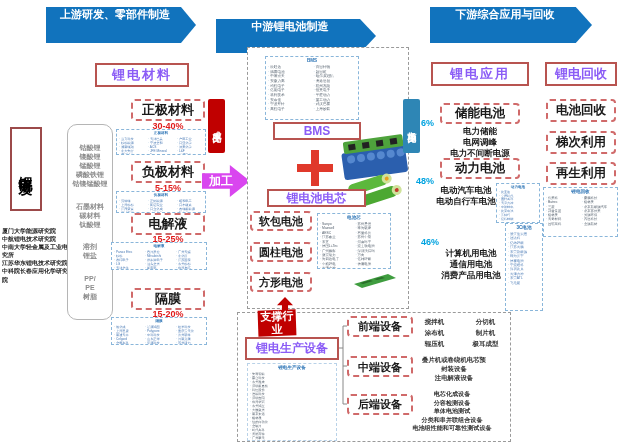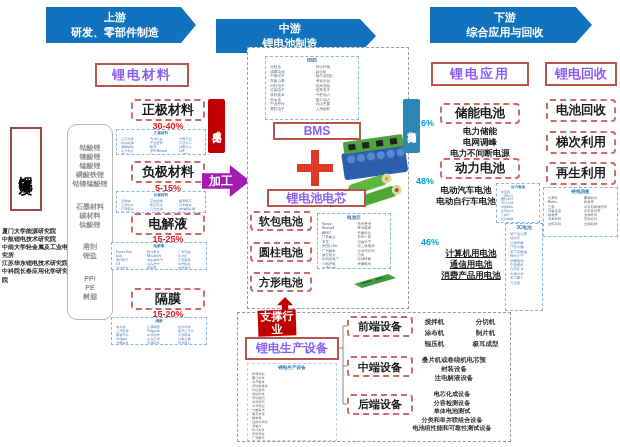--- a/index.html
+++ b/index.html
@@ -3,21 +3,21 @@
 <meta charset="utf-8">
 <style>
   * { margin:0; padding:0; box-sizing:border-box; }
   html,body { width:620px; height:447px; background:#fff; overflow:hidden;
     font-family:"Liberation Sans","DejaVu Sans",sans-serif; }
   .abs { position:absolute; }
   #stage { position:relative; width:620px; height:447px; background:#fff; }
 
   
   .banner { background:#1173bd; color:#fff; font-weight:bold; font-size:11px;
-    line-height:1.35; text-align:center; display:flex; flex-direction:column;
+    line-height:1.35; text-align:center; display:flex; flex-direction:row;
     justify-content:center; clip-path:polygon(0 0,90% 0,100% 50%,90% 100%,0 100%);
     padding-right:12px; }
 
   
   .hbox { background:#fff; border:2px solid #b85450; display:flex; align-items:center;
     justify-content:center; font-weight:bold; color:#8b5cf6; }
   
   .dbox { background:#fff; border:2px dashed #d06a6a; border-radius:4px; display:flex;
     align-items:center; justify-content:center; font-weight:bold; color:#1a1a1a; }
 
@@ -46,21 +46,21 @@
     padding:4px 0; }
 
   .dashed-frame { border:1px dashed #9a9a9a; background:#fff; }
 
   .plus { width:36px; height:36px; }
   .plus::before { content:""; position:absolute; left:0; top:14px; width:36px; height:8px;
     background:#e0392b; }
   .plus::after { content:""; position:absolute; left:14px; top:0; width:8px; height:36px;
     background:#e0392b; }
 
-  .arrow-right { background:#a21caf; color:#fff; font-weight:bold; font-size:12px;
+  .arrow-right { background:#d946ef; color:#fff; font-weight:bold; font-size:12px;
     clip-path:polygon(0 26%,58% 26%,58% 0,100% 50%,58% 100%,58% 74%,0 74%);
     display:flex; align-items:center; padding-left:7px; }
   .arrow-up { background:#c00000;
     clip-path:polygon(50% 0,100% 55%,69% 55%,69% 100%,31% 100%,31% 55%,0 55%); }
 
   .stage-detail { font-weight:bold; color:#333; }
   .grid2 { display:grid; grid-template-columns:1fr 1fr; column-gap:6px; row-gap:2px;
     font-size:6.5px; text-align:center; }
   .centered-lines { font-size:6.4px; text-align:center; line-height:1.4; }
 
@@ -444,21 +444,21 @@
         <div>国轩高科</div>
         <div>天津力神</div>
         <div>中航锂电</div>
         <div>比克电池</div>
         <div>沃特玛</div>
         <div>亿纬锂能</div>
       </div>
   </div>
 
   <div class="abs pct-blue" style="left:421px;top:237px;">46%</div>
-  <div class="abs seg-items" style="left:416px;top:248px;width:110px;text-decoration:underline;">
+  <div class="abs seg-items" style="left:416px;top:248px;width:110px;">
       <div>计算机用电池</div>
       <div>通信用电池</div>
       <div>消费产品用电池</div>
     </div>
   <div class="abs clist bluetext" style="left:505px;top:223px;width:38px;height:88px;">
     <div class="hdr">3C电池</div>
     <div class="items" style="font-size:3.4px;">
         <div>浙江佳贝思</div>
         <div>迪比科</div>
         <div>亿纬锂能</div>

